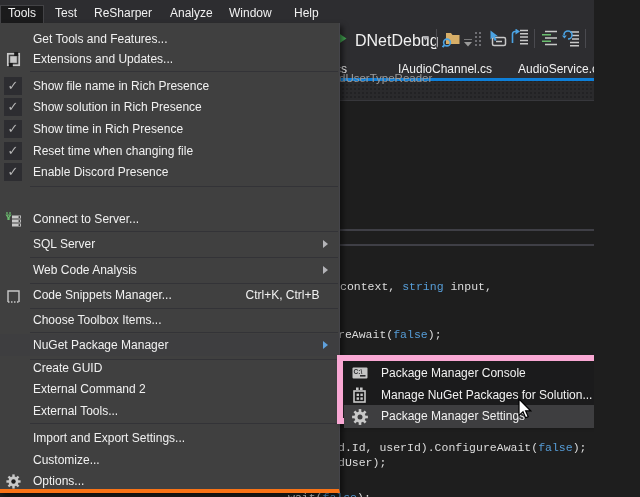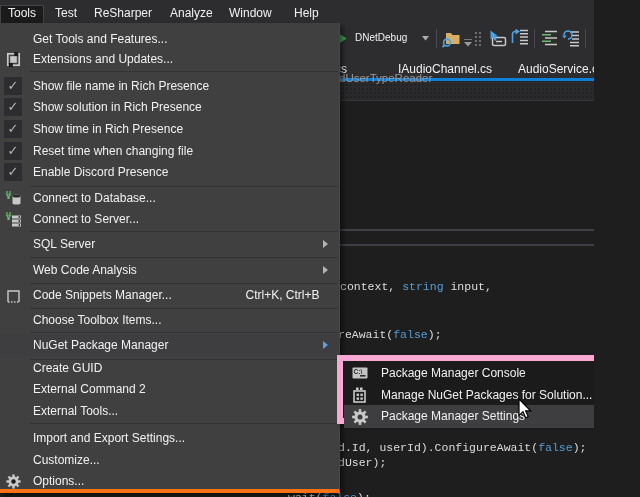--- a/index.html
+++ b/index.html
@@ -103,28 +103,20 @@
       </div>
     <div class="mi" style="top:116.5px;">
         <span class="chk">✓</span>
         <span class="lbl">Reset time when changing file</span>
       </div>
     <div class="mi" style="top:138px;">
         <span class="chk">✓</span>
         <span class="lbl">Enable Discord Presence</span>
       </div>
     <div class="sep" style="top:162.5px;"></div>
-    <div class="mi" style="top:163.5px;">
-      <svg class="micon" viewBox="0 0 17 17">
-        <path d="M2,1 v2 M5,1 v2 M1.5,4 h4 l-1.5,2.5 v2 h-1 v-2 Z" stroke="#6BBE6F" stroke-width="1.2" fill="none"></path>
-        <path d="M7.5,6 a4,1.6 0 0 1 8,0 v7 a4,1.6 0 0 1 -8,0 Z" fill="#C8C8C8"></path>
-        <path d="M7.5,6 a4,1.6 0 0 0 8,0 a4,1.6 0 0 0 -8,0" fill="#2B2B2E"></path>
-      </svg>
-      <span class="lbl">Connect to Database...</span>
-      </div>
     <div class="mi" style="top:185px;padding-left:16px;">
       <svg class="micon" viewBox="0 0 17 17">
         <path d="M2,1 v2 M5,1 v2 M1.5,4 h4 l-1.5,2.5 v2 h-1 v-2 Z" stroke="#6BBE6F" stroke-width="1.2" fill="none"></path>
         <rect x="7" y="4.5" width="9" height="3" fill="#C8C8C8"></rect>
           <rect x="13.6" y="5.3" width="1.5" height="1.5" fill="#1B1B1C"></rect>
         <rect x="7" y="8.5" width="9" height="3" fill="#C8C8C8"></rect>
           <rect x="13.6" y="9.3" width="1.5" height="1.5" fill="#1B1B1C"></rect>
         <rect x="7" y="12.5" width="9" height="3" fill="#C8C8C8"></rect>
           <rect x="13.6" y="13.3" width="1.5" height="1.5" fill="#1B1B1C"></rect>
       </svg>
@@ -230,21 +222,21 @@
         </g>
         <circle cx="9" cy="9" r="2.5" fill="#3E3E40"></circle>
       </svg>
       <span class="lbl">Package Manager Settings</span>
       </div>
   </div>
 
   <svg class="ticon" style="left:334px;top:30px;" width="13" height="17" viewBox="0 0 13 17">
     <path d="M0,0 L12.5,8.5 L0,17 Z" fill="#43A351"></path>
   </svg>
-  <span class="abs" style="left:355px;top:32px;font-size:10px;color:#F1F1F1;z-index:2;">DNetDebug</span>
+  <span class="abs" style="left:355px;top:32px;font-size:16px;color:#F1F1F1;z-index:2;">DNetDebug</span>
   <svg class="ticon" style="left:422px;top:36px;" width="7" height="5" viewBox="0 0 7 5">
     <path d="M0,0 L7,0 L3.5,4.5 Z" fill="#ADADB0"></path>
   </svg>
   <div class="abs" style="left:436px;top:29px;width:1px;height:19px;background:#4A4A4F;z-index:2;"></div>
   <svg class="ticon" style="left:442px;top:30px;" width="19" height="18" viewBox="0 0 19 18">
     <path d="M4,3 h5 l1.5,2 h7 v9 h-13.5 Z" fill="#D7AE67"></path>
     <circle cx="5" cy="12.5" r="3.4" fill="none" stroke="#4BA3E3" stroke-width="1.6"></circle>
     <path d="M2.6,15 l-2,2" stroke="#4BA3E3" stroke-width="1.8"></path>
   </svg>
   <svg class="ticon" style="left:463px;top:39px;" width="10" height="8" viewBox="0 0 10 8">

